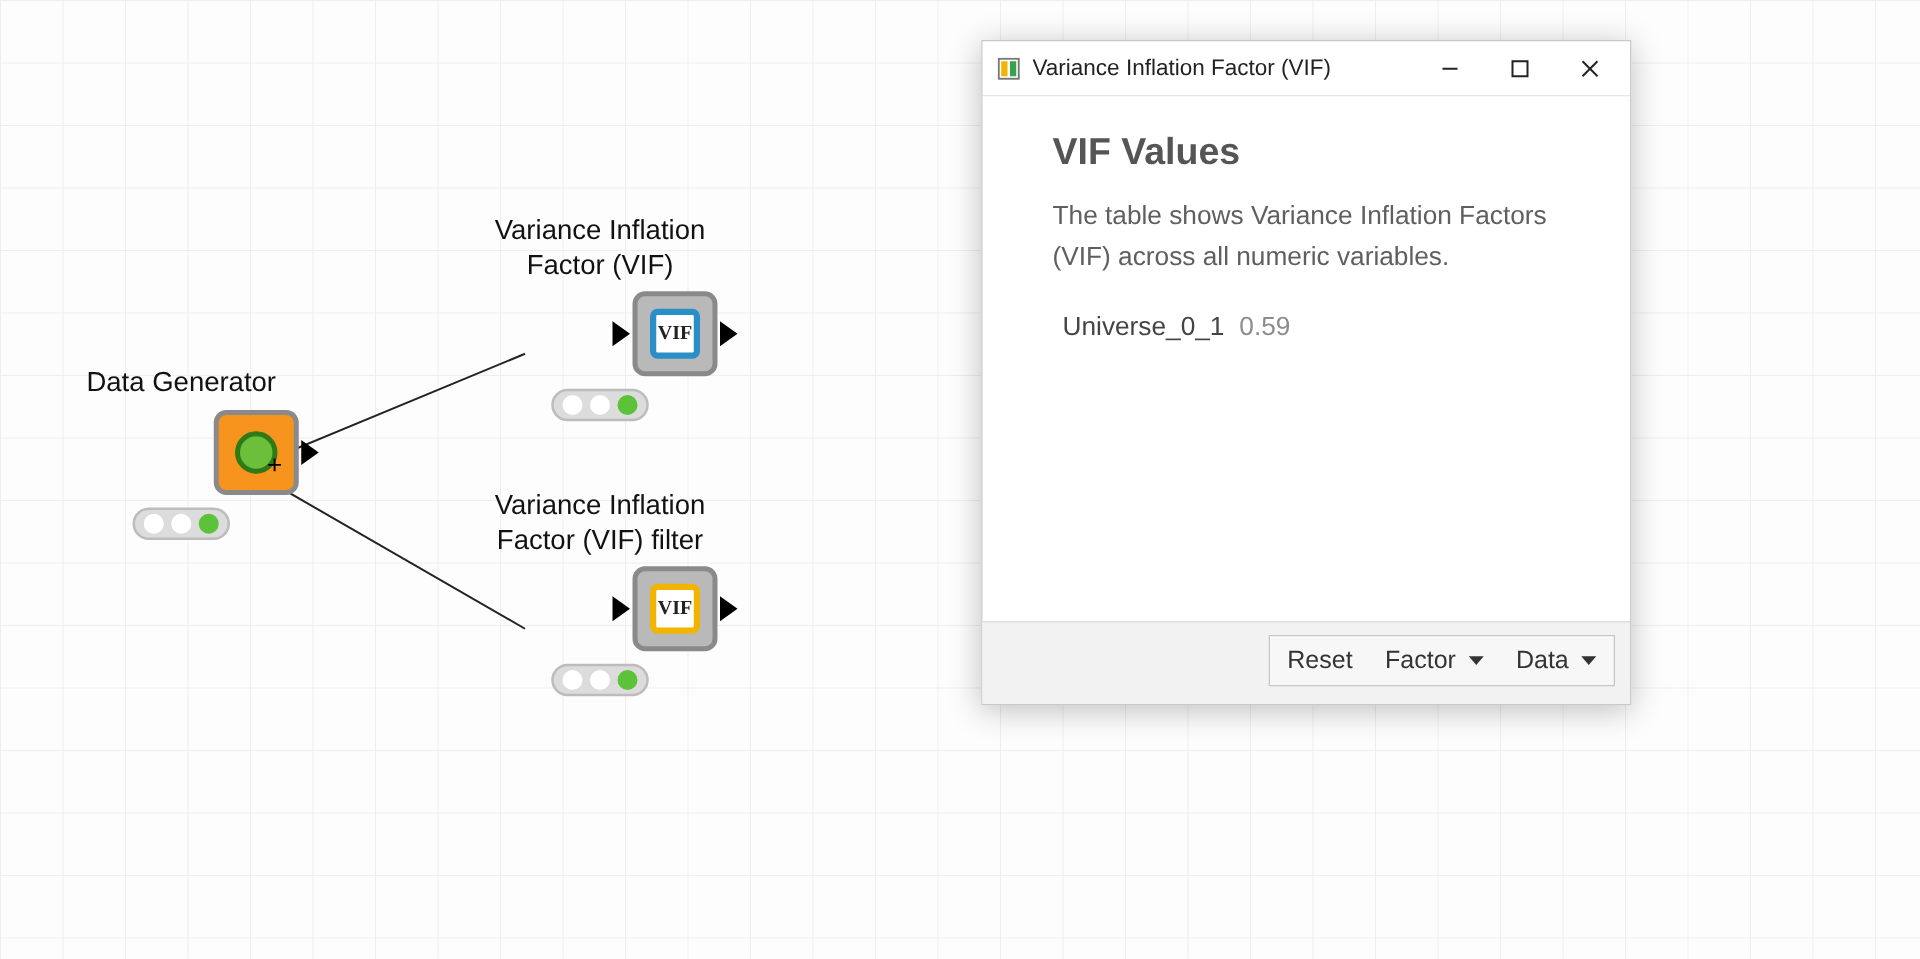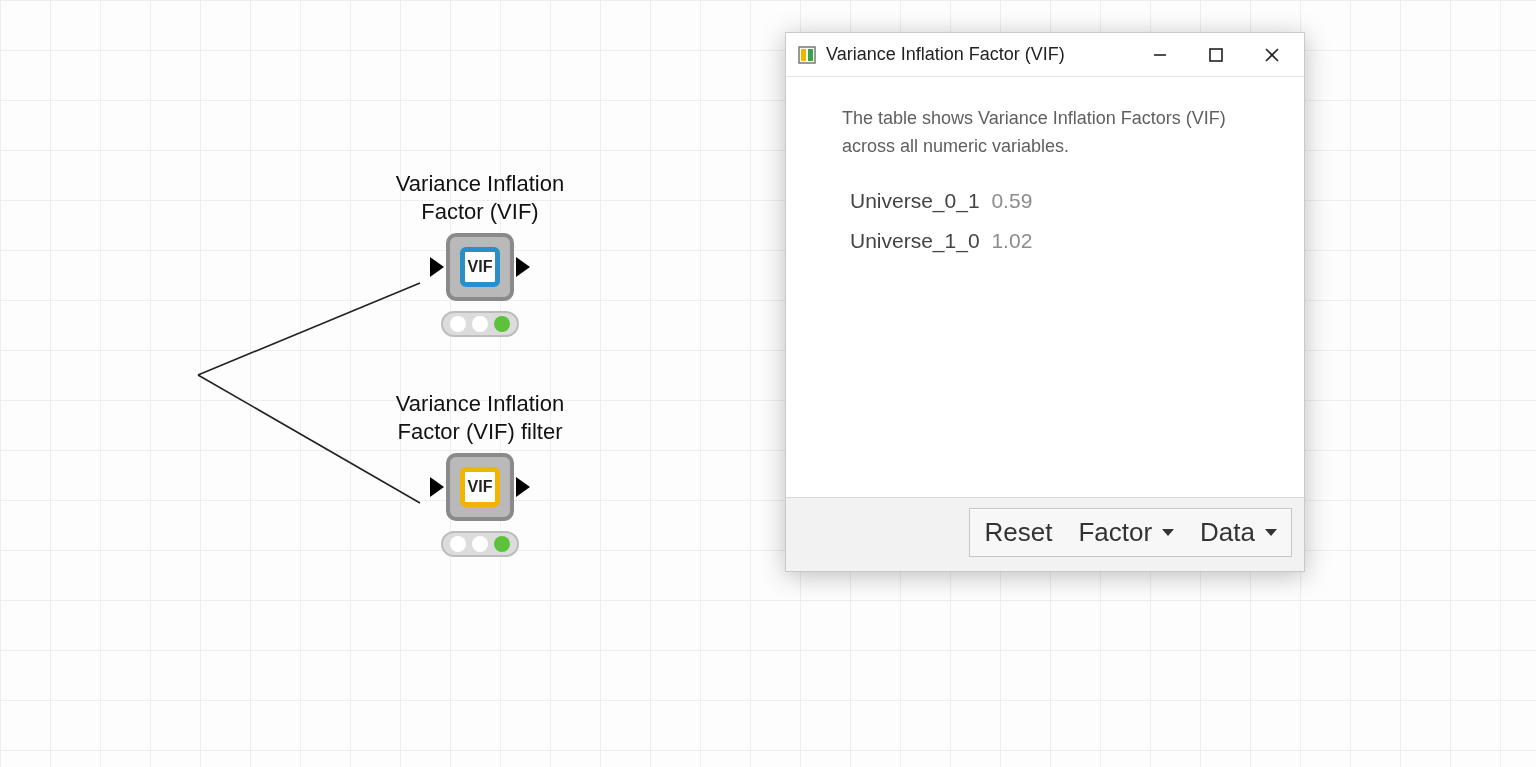--- a/index.html
+++ b/index.html
@@ -32,22 +32,23 @@
     font-weight: 400;
     font-size: 22px;
     color: #111;
     line-height: 1.25;
     margin-bottom: 8px;
     white-space: pre-line;
   }
   .node-body-wrap {
     display: flex;
     align-items: center;
-    justify-content: center;
+    justify-content: flex-end;
     gap: 2px;
+    font-family: Liberation Serif, serif;
   }
   .port {
     width: 0; height: 0;
     border-top: 10px solid transparent;
     border-bottom: 10px solid transparent;
     border-left: 14px solid #000;
   }
   .node-box {
     width: 68px; height: 68px;
     border-radius: 10px;
@@ -164,21 +165,21 @@
     min-height: 420px;
   }
   .dialog-body h2 {
     margin: 0 0 18px 0;
     font-size: 30px;
     font-weight: 700;
     color: #555;
   }
   .dialog-body p.desc {
     margin: 0 0 20px 0;
-    font-size: 18px;
+    font-size: 21px;
     line-height: 1.55;
     color: #5f5f5f;
   }
   .vif-row {
     font-size: 21px;
     line-height: 1.9;
     color: #5f5f5f;
     padding-left: 8px;
   }
   .vif-row .varname { color: #444; }
@@ -194,21 +195,21 @@
   .footer-box {
     border: 1px solid #c6c6c6;
     background: #f7f7f7;
     display: flex;
     align-items: center;
     padding: 8px 14px;
     gap: 26px;
     box-shadow: inset 0 1px 0 #fff;
   }
   .footer-btn {
-    font-size: 26px;
+    font-size: 20px;
     color: #333;
     display: flex;
     align-items: center;
     gap: 10px;
     cursor: pointer;
   }
   .caret-down {
     width: 0; height: 0;
     border-left: 6px solid transparent;
     border-right: 6px solid transparent;
@@ -218,20 +219,34 @@
 </head>
 <body>
 
 <div class="canvas">
 
   <svg class="wires">
     <line x1="198" y1="375" x2="420" y2="283" stroke="#222" stroke-width="1.6"></line>
     <line x1="198" y1="375" x2="420" y2="503" stroke="#222" stroke-width="1.6"></line>
   </svg>
 
+  <div class="node" style="left:35px; top:292px;">
+    <div class="node-label">Data Generator</div>
+    <div class="node-body-wrap">
+      <div class="node-box orange">
+        <div class="gen-icon"></div>
+      </div>
+      <div class="port"></div>
+    </div>
+    <div class="traffic">
+      <div class="dot"></div>
+        <div class="dot"></div>
+        <div class="dot on"></div>
+    </div>
+  </div>
 
   <div class="node" style="left:370px; top:170px;">
     <div class="node-label">Variance Inflation
 Factor (VIF)</div>
     <div class="node-body-wrap">
       <div class="port"></div>
       <div class="node-box grey">
         <div class="inner-chip blue">
             <span>VIF</span>
           </div>
@@ -287,29 +302,26 @@
       </div>
       <div class="win-btn">
         <svg width="16" height="16">
           <line x1="2" y1="2" x2="14" y2="14" stroke="#222" stroke-width="1.6"></line>
           <line x1="14" y1="2" x2="2" y2="14" stroke="#222" stroke-width="1.6"></line>
         </svg>
       </div>
     </div>
 
     <div class="dialog-body">
+      <h2>VIF Values</h2>
       <p class="desc">The table shows Variance Inflation Factors (VIF) across all numeric variables.</p>
 
       <div class="vif-row">
         <span class="varname">Universe_0_1</span>
         <span class="varval">0.59</span>
-      </div>
-      <div class="vif-row">
-        <span class="varname">Universe_1_0</span>
-        <span class="varval">1.02</span>
       </div>
     </div>
 
     <div class="dialog-footer">
       <div class="footer-box">
         <div class="footer-btn">
           <span>Reset</span>
         </div>
         <div class="footer-btn">
           <span>Factor</span>

